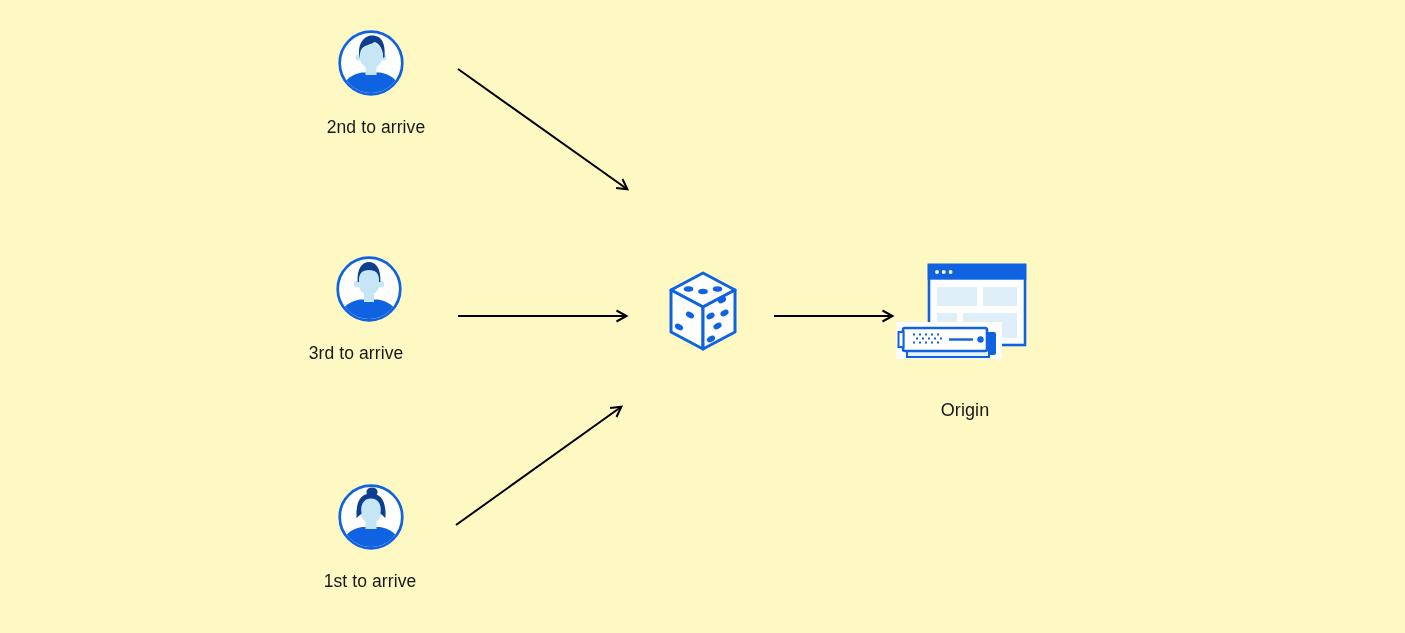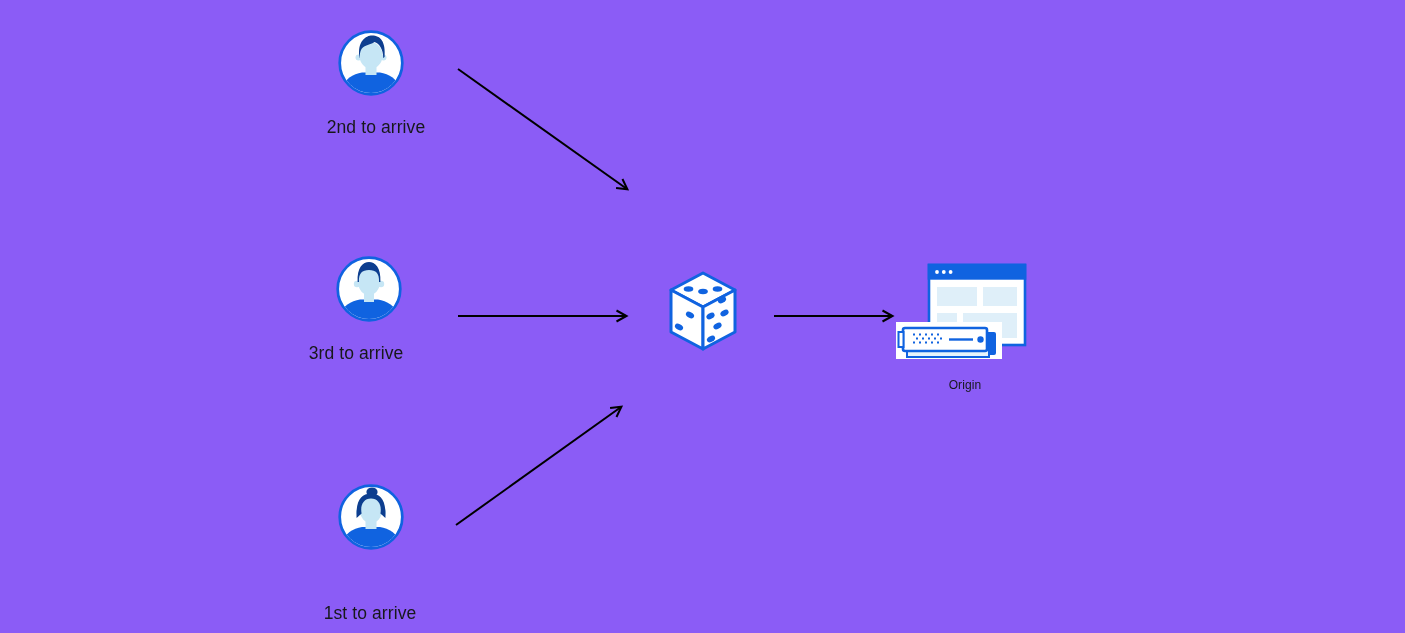--- a/index.html
+++ b/index.html
@@ -1,20 +1,20 @@
 <!DOCTYPE html>
 <html><head>
 <meta charset="utf-8">
 <style>
   html, body { margin: 0; padding: 0; background: #ffffff; }
   .canvas {
     position: relative;
     width: 1405px;
     height: 633px;
-    background: #8b5cf6;
+    background: #fef9c3;
     overflow: hidden;
     font-family: "Liberation Sans", sans-serif;
   }
   .abs { position: absolute; }
   .node-label {
     position: absolute;
     width: 170px;
     text-align: center;
     font-size: 17.5px;
     line-height: 20px;
@@ -86,21 +86,21 @@
     <g clip-path="url(#clipC)">
       <path d="M2,66 C4,50.5 14,44.5 24,43 L42,43 C52,44.5 62,50.5 64,66 Z" fill="#1063E0"></path>
       <rect x="27.5" y="30" width="11" height="15" fill="#C6E6F5"></rect>
       <circle cx="21" cy="28" r="3" fill="#C6E6F5"></circle>
       <circle cx="45" cy="28" r="3" fill="#C6E6F5"></circle>
       <ellipse cx="33" cy="26" rx="11.2" ry="13" fill="#C6E6F5"></ellipse>
       <ellipse cx="34" cy="8" rx="5.6" ry="4.6" fill="#0D3E8F"></ellipse>
       <path d="M33,9.5 C23,9.5 17.6,17 18.6,34 L23.6,29.5 C22,21 25.6,14.5 33,14.5 C40.4,14.5 44,21 42.4,29.5 L47.4,34 C48.4,17 43,9.5 33,9.5 Z" fill="#0D3E8F"></path>
     </g>
   </svg>
-  <div class="node-label" style="left:285px; top:571px;margin-top:32px;">1st to arrive</div>
+  <div class="node-label" style="left:285px; top:571px;">1st to arrive</div>
 
   <svg class="abs" style="left:668px; top:270px;" width="70" height="82" viewBox="0 0 70 82">
     <g stroke="#1063E0" stroke-width="3" fill="#ffffff" stroke-linejoin="round">
       <polygon points="35,3 67,20 35,37 3,20"></polygon>
       <polygon points="3,20 35,37 35,79 3,62"></polygon>
       <polygon points="67,20 35,37 35,79 67,62"></polygon>
     </g>
     <g fill="#1063E0">
       <ellipse cx="20.5" cy="19" rx="4.8" ry="2.8"></ellipse>
       <ellipse cx="35" cy="21.5" rx="4.8" ry="2.8"></ellipse>
@@ -149,15 +149,15 @@
         <rect x="17" y="80.5" width="2" height="2"></rect>
           <rect x="23" y="80.5" width="2" height="2"></rect>
           <rect x="29" y="80.5" width="2" height="2"></rect>
           <rect x="35" y="80.5" width="2" height="2"></rect>
           <rect x="41" y="80.5" width="2" height="2"></rect>
       </g>
       <line x1="53" y1="78.5" x2="77" y2="78.5" stroke="#1063E0" stroke-width="2.4"></line>
       <circle cx="84.5" cy="78.5" r="3.2" fill="#1063E0"></circle>
     </g>
   </svg>
-  <div class="node-label" style="left:880px; top:375px; font-size:12px;">Origin</div>
+  <div class="node-label" style="left:880px; top:400px; font-size:18px;">Origin</div>
 
 </div>
 
 </body></html>

